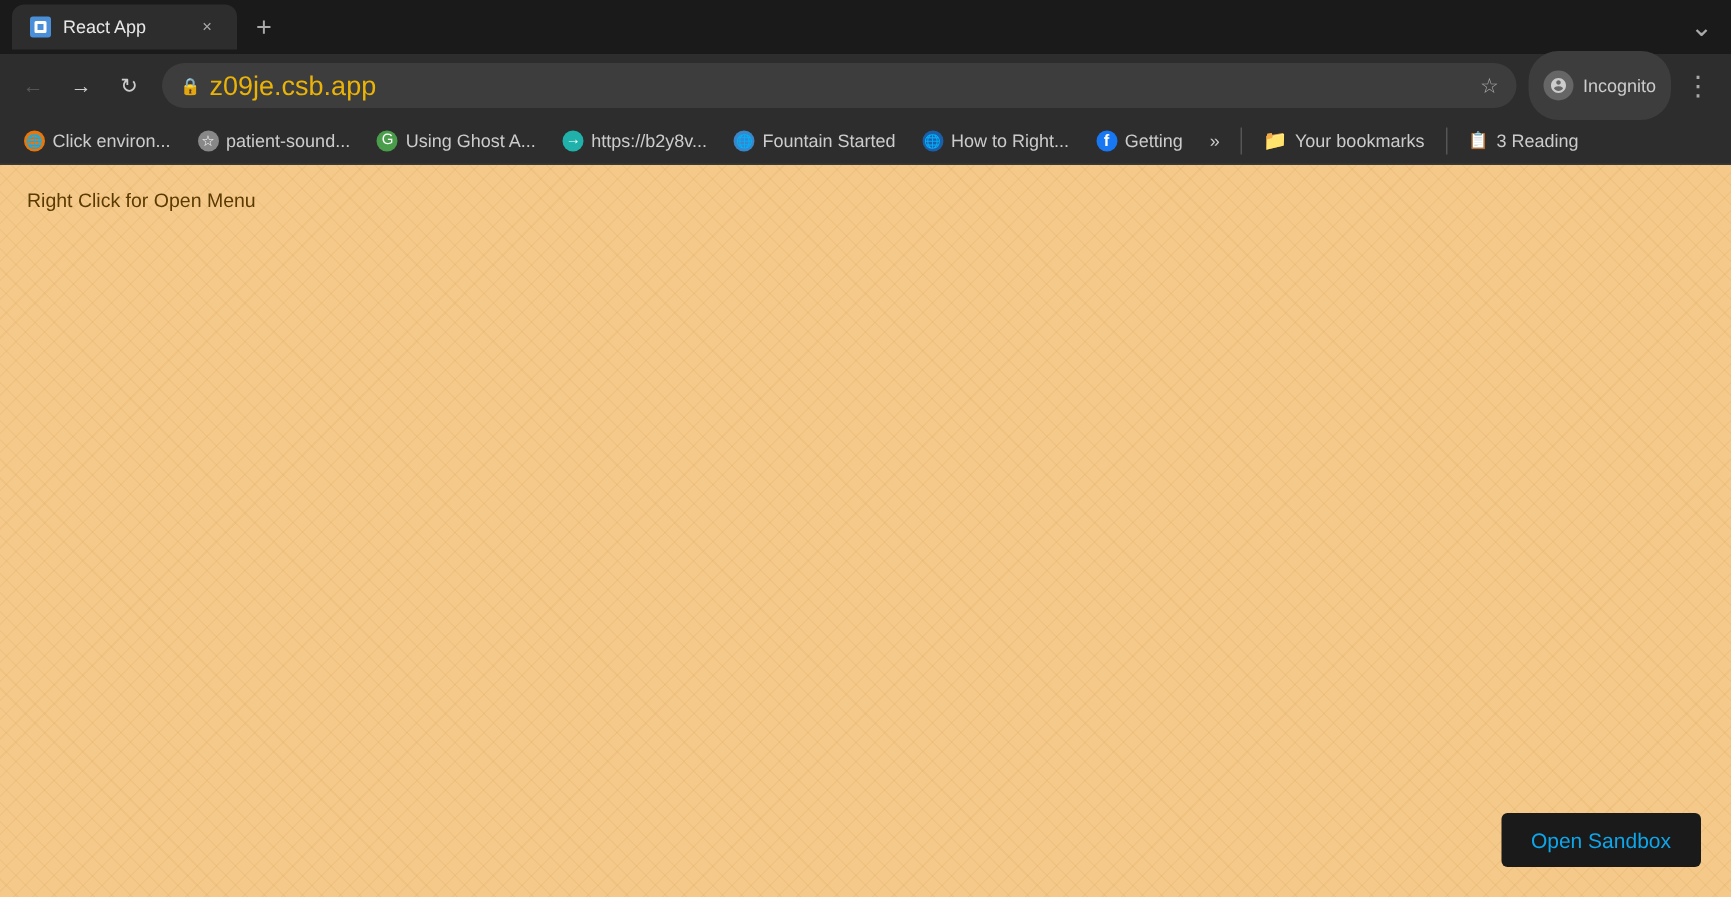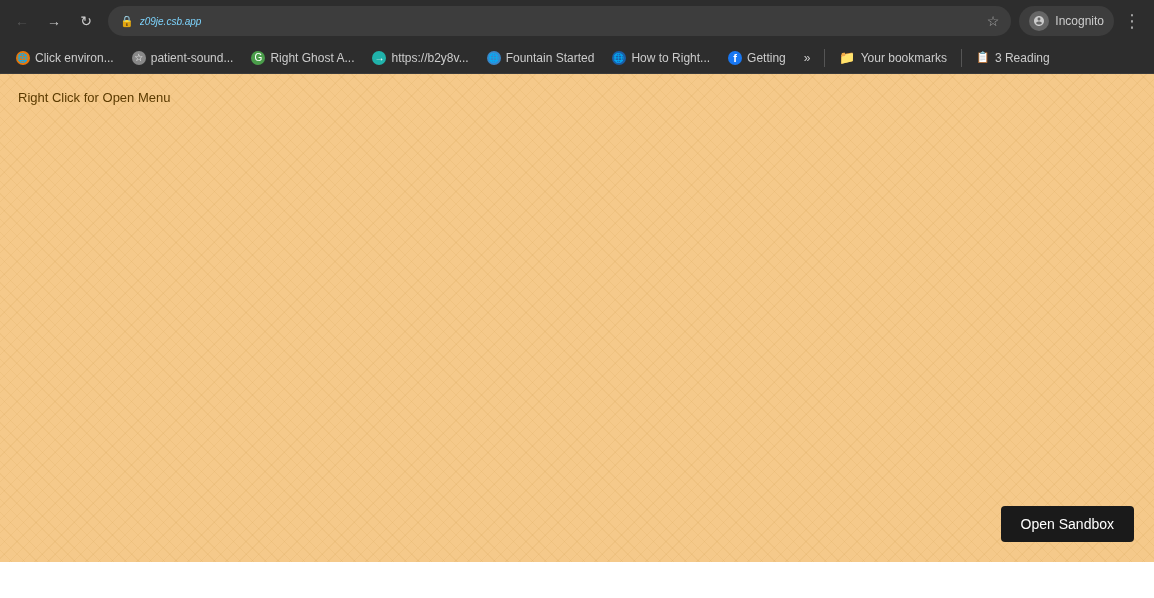--- a/index.html
+++ b/index.html
@@ -119,40 +119,39 @@
       padding: 0 12px;
       gap: 6px;
       margin: 0 4px;
     }
     .address-bar-lock {
       color: #aaa;
       font-size: 11px;
     }
     .address-bar-url {
       flex: 1;
-      font-size: 10px;
-      color: #7dd3fc;
+      font-size: 18px;
+      color: #eab308;
       overflow: hidden;
       text-overflow: ellipsis;
       white-space: nowrap;
-      font-style: italic;
     }
     .address-bar-star {
       color: #aaa;
       font-size: 14px;
       cursor: pointer;
     }
     .incognito-btn {
       display: flex;
       align-items: center;
       gap: 6px;
       background: #3d3d3d;
       border-radius: 20px;
       padding: 4px 10px;
-      height: 30px;
+      height: 46px;
       cursor: pointer;
     }
     .incognito-icon {
       width: 20px;
       height: 20px;
       border-radius: 50%;
       background: #666;
       display: flex;
       align-items: center;
       justify-content: center;
@@ -271,33 +270,44 @@
       font-size: 13px;
       color: #5a3a00;
       font-family: Arial, sans-serif;
       text-align: right;
     }
     .open-sandbox-btn {
       position: absolute;
       bottom: 20px;
       right: 20px;
       background: #1a1a1a;
-      color: #ffffff;
+      color: #0ea5e9;
       border: none;
       padding: 10px 20px;
       border-radius: 4px;
       font-size: 14px;
       cursor: pointer;
       font-family: Arial, sans-serif;
     }
   </style>
 </head>
 <body>
 
 <div class="browser-chrome">
+  <div class="tab-bar">
+    <div class="tab">
+      <div class="tab-icon">
+        <div class="tab-icon-inner"></div>
+      </div>
+      <span class="tab-label">React App</span>
+      <div class="tab-close">×</div>
+    </div>
+    <div class="new-tab-btn">+</div>
+    <div class="tab-bar-right">⌄</div>
+  </div>
 
   <div class="nav-bar">
     <div class="nav-btn disabled">←</div>
     <div class="nav-btn active">→</div>
     <div class="nav-btn active">↻</div>
     <div class="address-bar-container">
       <span class="address-bar-lock">🔒</span>
       <span class="address-bar-url">z09je.csb.app</span>
       <span class="address-bar-star">☆</span>
     </div>
@@ -318,21 +328,21 @@
         <span style="font-size:9px; color:white;">🌐</span>
       </div>
       <span>Click environ...</span>
     </div>
     <div class="bookmark-item">
       <div class="bookmark-icon bm-gray" style="font-size:10px; color:white; display:flex; align-items:center; justify-content:center;">☆</div>
       <span>patient-sound...</span>
     </div>
     <div class="bookmark-item">
       <div class="bookmark-icon bm-green" style="font-size:10px; color:white; display:flex; align-items:center; justify-content:center;">G</div>
-      <span>Right Ghost A...</span>
+      <span>Using Ghost A...</span>
     </div>
     <div class="bookmark-item">
       <div class="bookmark-icon bm-teal" style="font-size:10px; color:white; display:flex; align-items:center; justify-content:center;">→</div>
       <span>https://b2y8v...</span>
     </div>
     <div class="bookmark-item">
       <div class="bookmark-icon bm-blue-circle" style="font-size:9px; color:white; display:flex; align-items:center; justify-content:center;">🌐</div>
       <span>Fountain Started</span>
     </div>
     <div class="bookmark-item">

